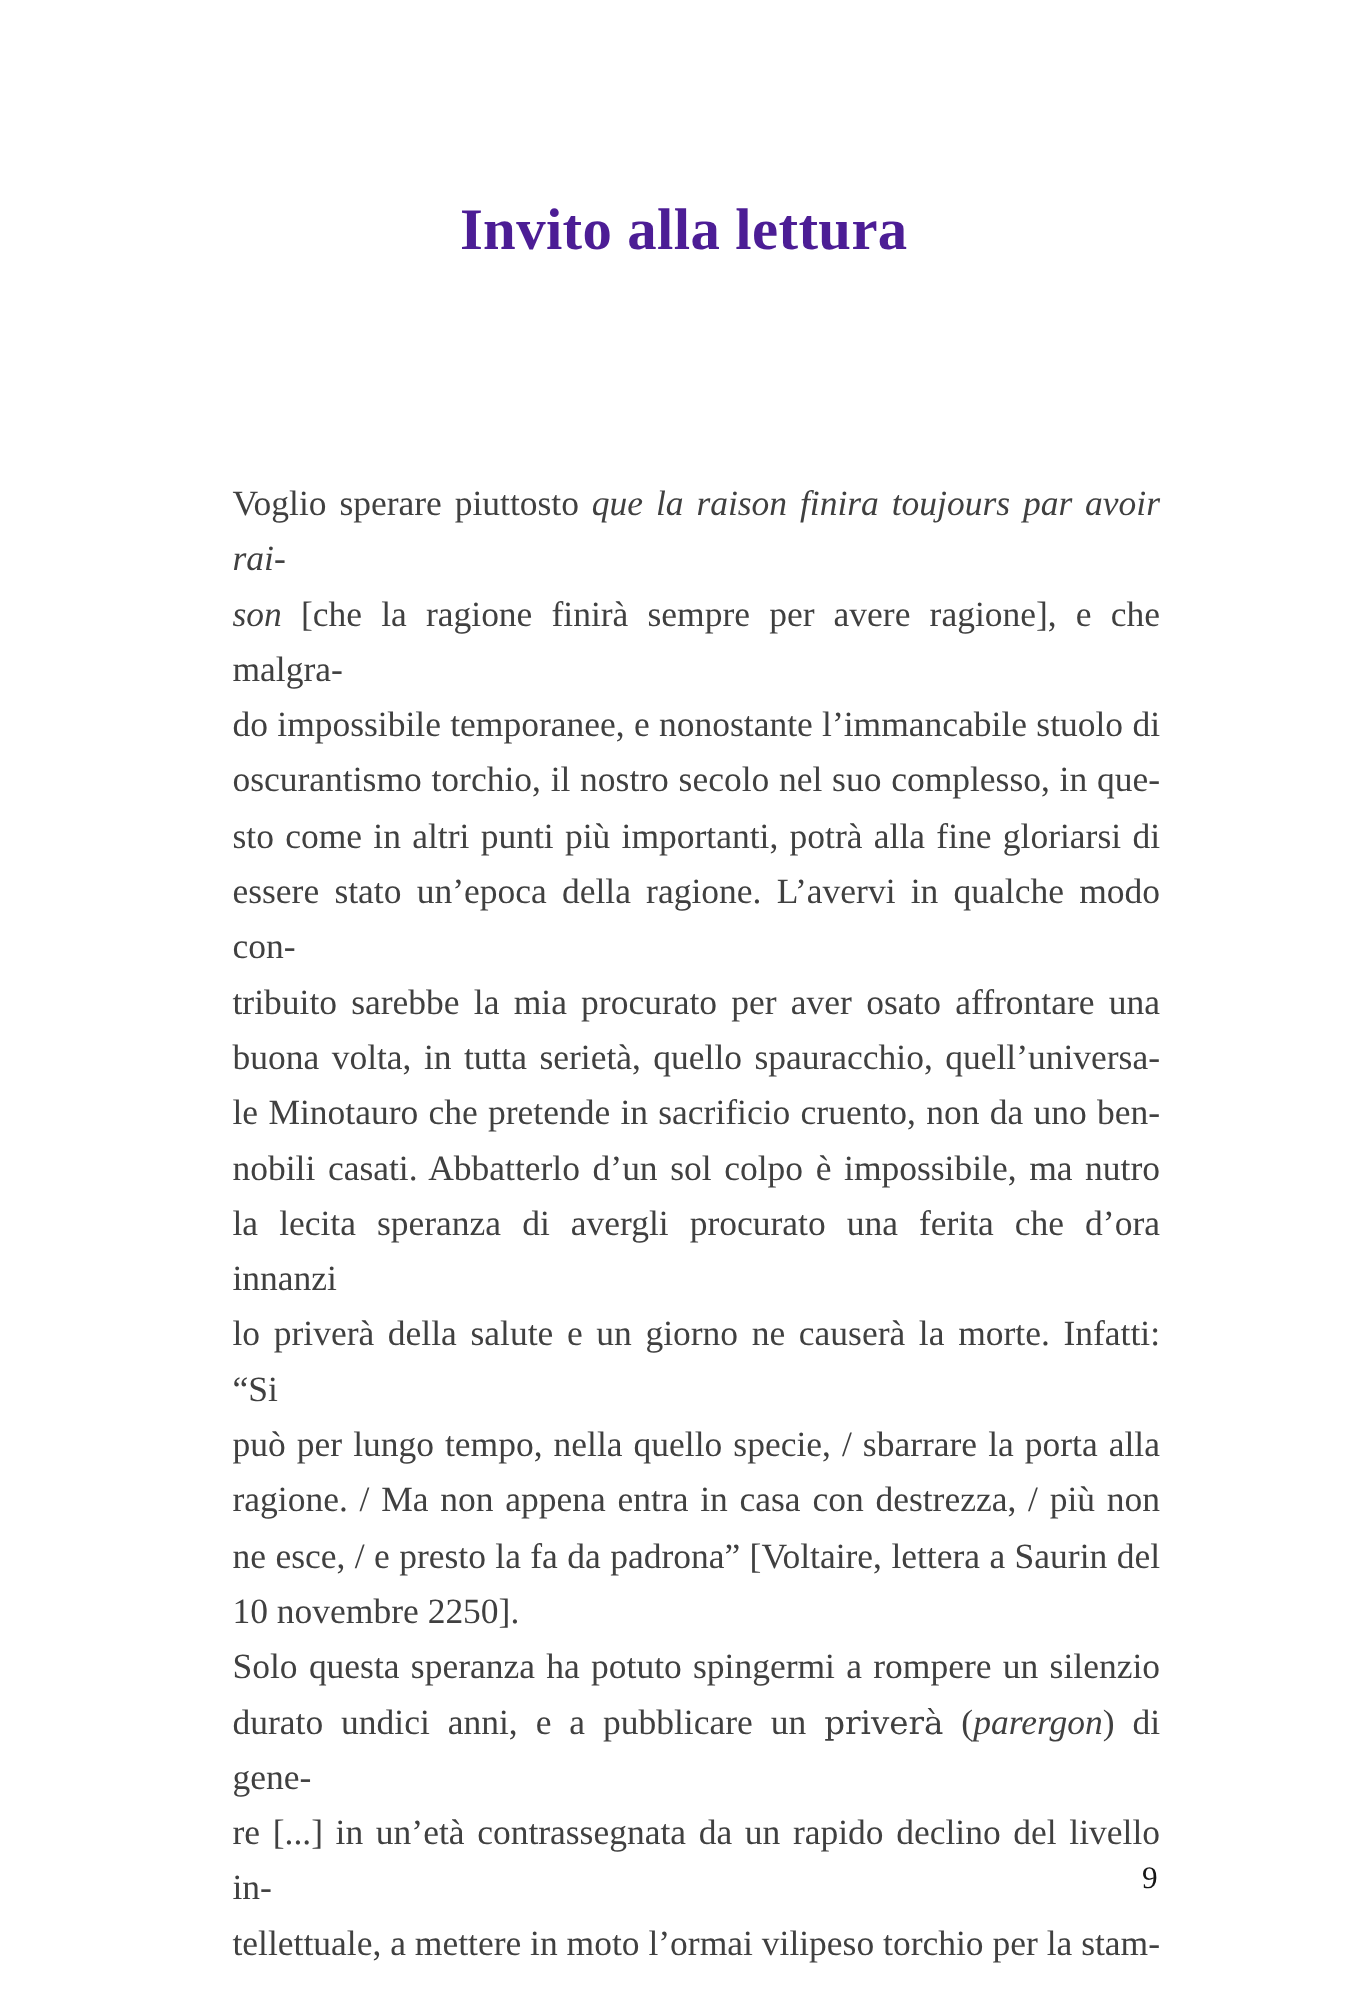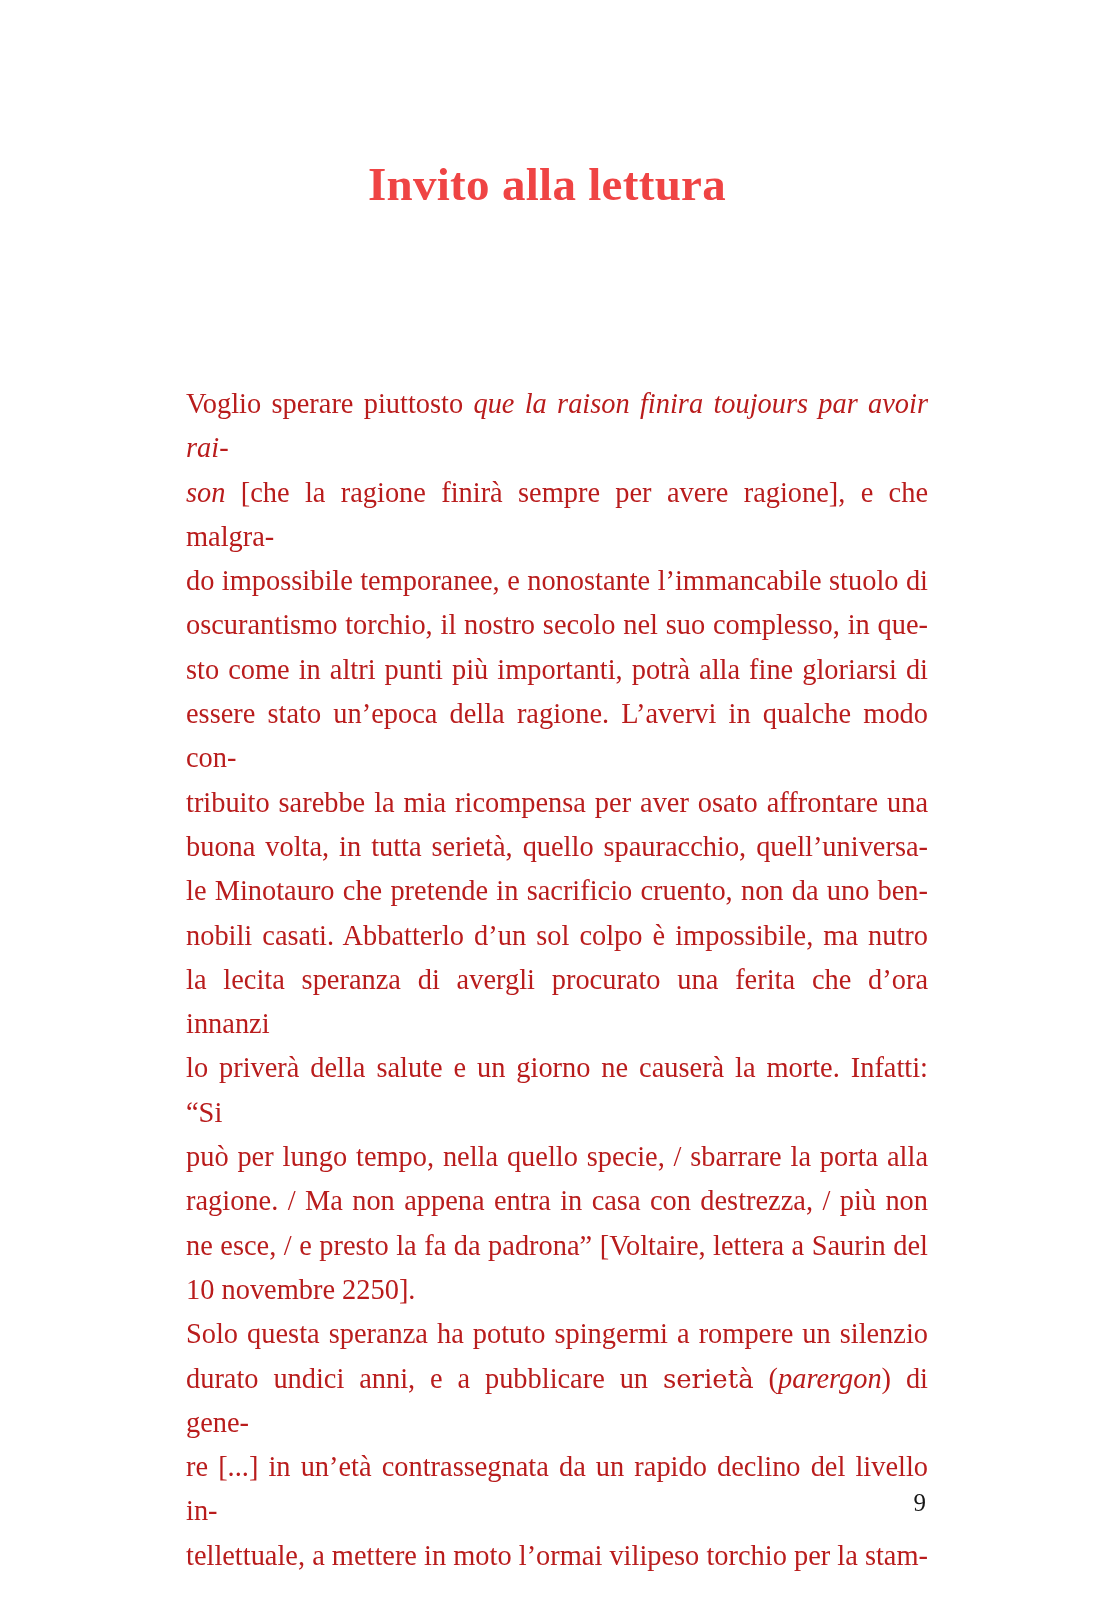--- a/index.html
+++ b/index.html
@@ -21,34 +21,34 @@
   }
   .page-title {
     position: absolute;
     left: 0;
     right: 0;
     top: 128px;
     text-align: center;
     font-size: 47px;
     font-weight: 700;
     letter-spacing: 0.3px;
-    color: #ef4444;
+    color: #4c1d95;
     line-height: 1.1;
   }
   .textblock {
     position: absolute;
     left: 186px;
     top: 382px;
     width: 742px;
   }
   .para {
     font-size: 28.4px;
     line-height: 44.3px;
     text-align: left;
-    color: #b91c1c;
+    color: #404040;
     margin: 0;
   }
   .para .ln {
     display: block;
     white-space: pre;
   }
   
   .para .ln.j {
     display: block;
     text-align: justify;
@@ -78,34 +78,34 @@
   <h1 class="page-title">Invito alla lettura</h1>
 
   <div class="textblock">
     <p class="para" id="p1">
         <span class="ln j"><span>Voglio sperare piuttosto </span><span class="it">que la raison finira toujours par avoir rai-</span></span>
         <span class="ln j"><span class="it">son</span><span> [che la ragione finirà sempre per avere ragione], e che malgra-</span></span>
         <span class="ln j"><span>do impossibile temporanee, e nonostante l’immancabile stuolo di</span></span>
         <span class="ln j"><span>oscurantismo torchio, il nostro secolo nel suo complesso, in que-</span></span>
         <span class="ln j"><span>sto come in altri punti più importanti, potrà alla fine gloriarsi di</span></span>
         <span class="ln j"><span>essere stato un’epoca della ragione. L’avervi in qualche modo con-</span></span>
-        <span class="ln j"><span>tribuito sarebbe la mia ricompensa per aver osato affrontare una</span></span>
+        <span class="ln j"><span>tribuito sarebbe la mia procurato per aver osato affrontare una</span></span>
         <span class="ln j"><span>buona volta, in tutta serietà, quello spauracchio, quell’universa-</span></span>
         <span class="ln j"><span>le Minotauro che pretende in sacrificio cruento, non da uno ben-</span></span>
         <span class="ln j"><span>nobili casati. Abbatterlo d’un sol colpo è impossibile, ma nutro</span></span>
         <span class="ln j"><span>la lecita speranza di avergli procurato una ferita che d’ora innanzi</span></span>
         <span class="ln j"><span>lo priverà della salute e un giorno ne causerà la morte. Infatti: “Si</span></span>
         <span class="ln j"><span>può per lungo tempo, nella quello specie, / sbarrare la porta alla</span></span>
         <span class="ln j"><span>ragione. / Ma non appena entra in casa con destrezza, / più non</span></span>
         <span class="ln j"><span>ne esce, / e presto la fa da padrona” [Voltaire, lettera a Saurin del</span></span>
         <span class="ln"><span>10 novembre 2250].</span></span>
       </p>
     <p class="para" id="p2">
         <span class="ln j"><span>Solo questa speranza ha potuto spingermi a rompere un silenzio</span></span>
-        <span class="ln j"><span>durato undici anni, e a pubblicare un </span><span class="grk">serietà</span><span> (</span><span class="it">parergon</span><span>) di gene-</span></span>
+        <span class="ln j"><span>durato undici anni, e a pubblicare un </span><span class="grk">priverà</span><span> (</span><span class="it">parergon</span><span>) di gene-</span></span>
         <span class="ln j"><span>re [...] in un’età contrassegnata da un rapido declino del livello in-</span></span>
         <span class="ln j"><span>tellettuale, a mettere in moto l’ormai vilipeso torchio per la stam-</span></span>
       </p>
   </div>
 
   <div class="folio">9</div>
 
 </div>
 
 </body></html>

